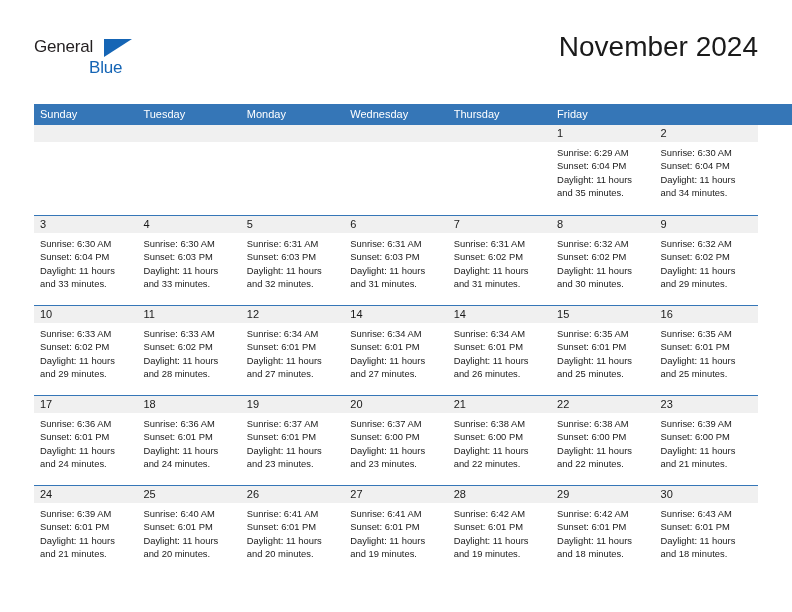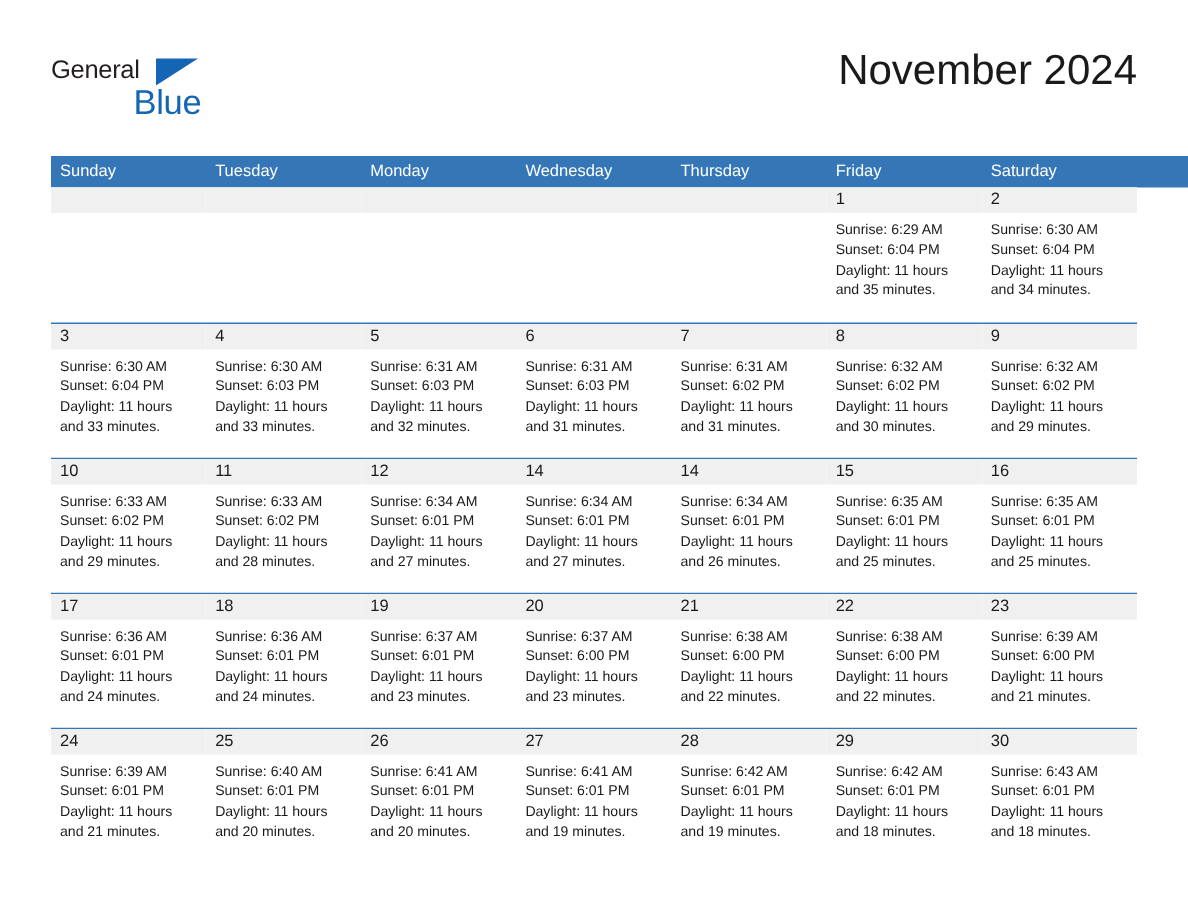--- a/index.html
+++ b/index.html
@@ -51,21 +51,21 @@
     top: 3px;
     width: 0;
     height: 0;
     border-left: 28px solid #1565b5;
     border-bottom: 18px solid transparent;
   }
   .logo-blue {
     position: absolute;
     left: 55px;
     top: 21px;
-    font-size: 23px;
+    font-size: 17px;
     color: #1565b5;
     letter-spacing: -0.2px;
     line-height: 22px;
   }
   .title-block {
     position: absolute;
     right: 34px;
     top: 30px;
     text-align: right;
   }
@@ -173,21 +173,20 @@
   </div>
 
   <div class="calendar">
     <div class="weekday-header">
         <div class="weekday-cell">Sunday</div>
         <div class="weekday-cell">Tuesday</div>
         <div class="weekday-cell">Monday</div>
         <div class="weekday-cell">Wednesday</div>
         <div class="weekday-cell">Thursday</div>
         <div class="weekday-cell">Friday</div>
-        <div class="weekday-cell">Saturday</div>
       </div>
     <div id="weeks-container">
         <div class="week-row first">
           <div class="day-cell empty">
             <div class="day-num-band"></div>
             <div class="day-body"></div>
           </div>
           <div class="day-cell empty">
             <div class="day-num-band"></div>
             <div class="day-body"></div>

